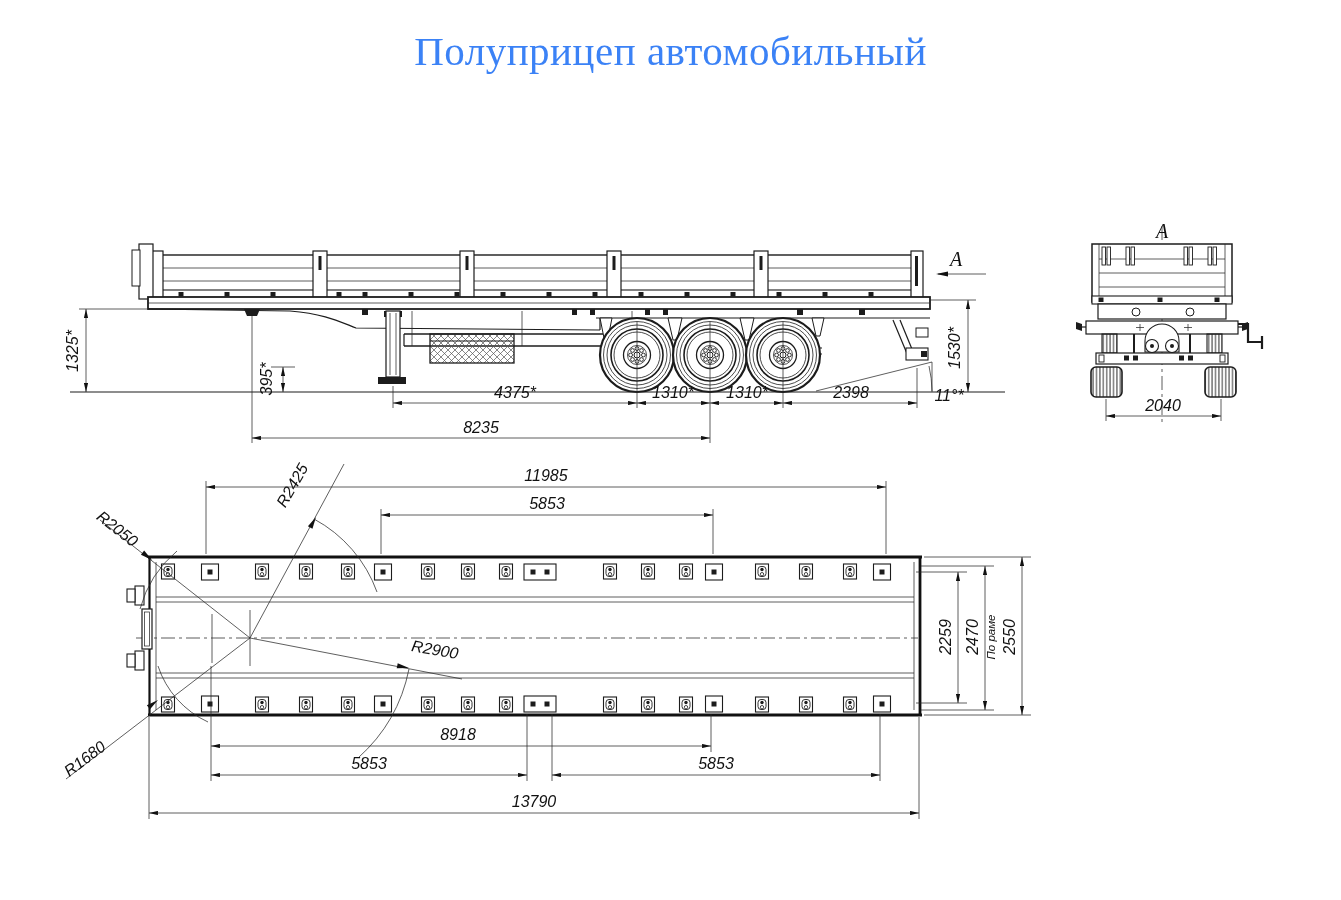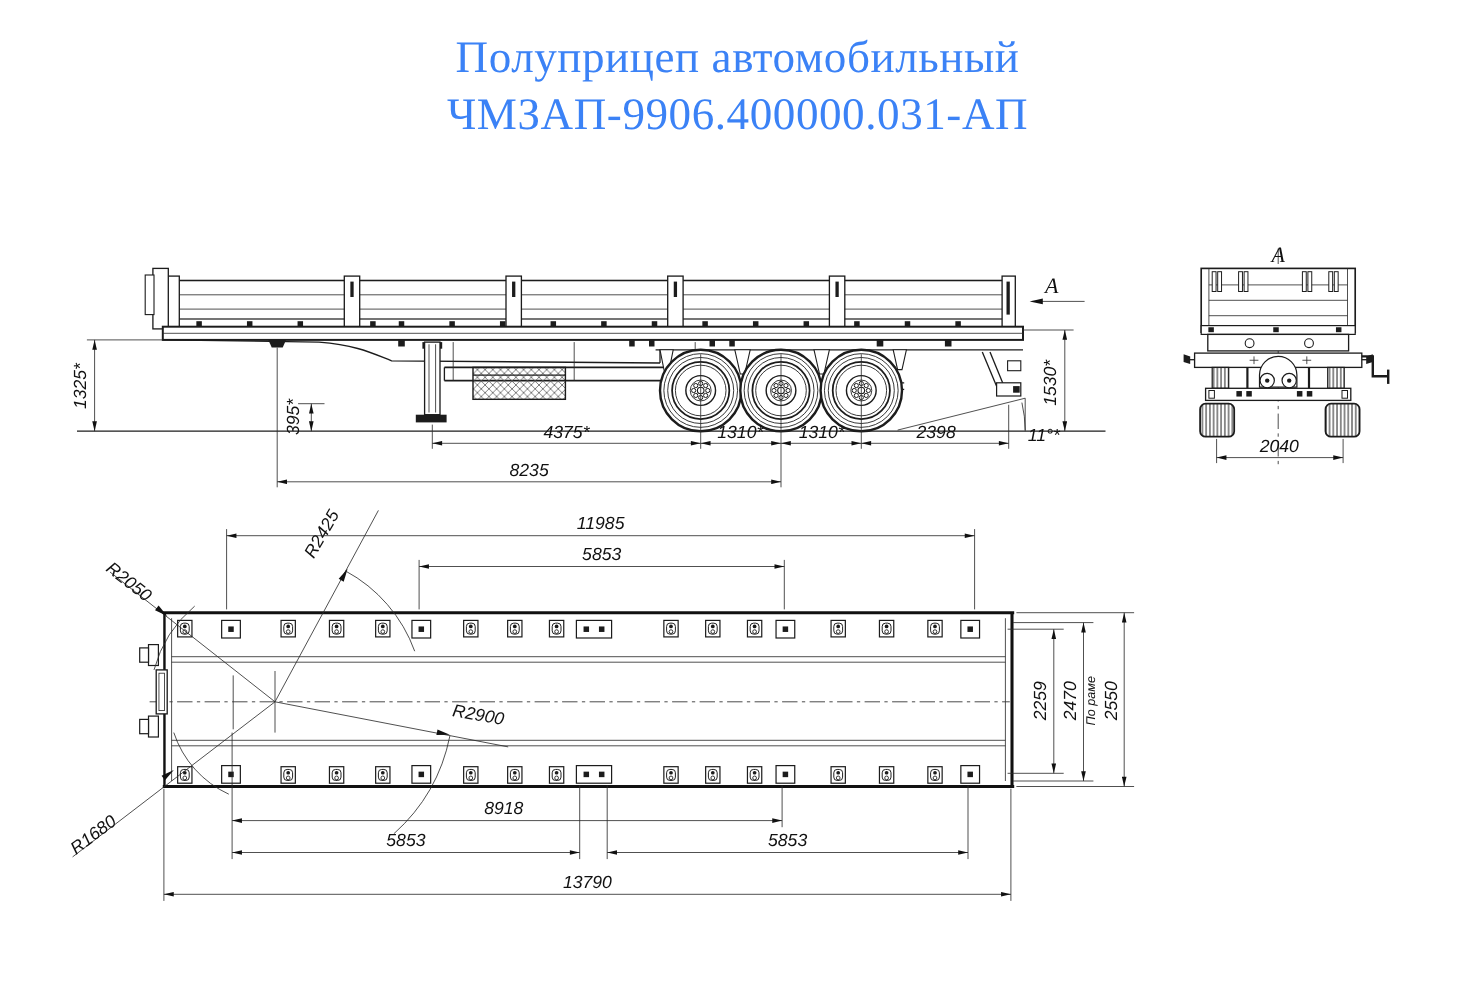--- a/index.html
+++ b/index.html
@@ -20,21 +20,20 @@
   text.d{font:italic 16px "Liberation Sans",sans-serif;fill:#111}
   text.s{font:italic 11.5px "Liberation Sans",sans-serif;fill:#111}
   text.a{font:italic 20px "Liberation Serif",serif;fill:#111}
 </style>
 </head>
 <body>
 
 <div class="page">
   <div class="title">
     <div>Полуприцеп автомобильный</div>
-    <div>ЧМЗАП-9906.400000.031-АП</div>
   </div>
 
   <svg width="1341" height="900" viewBox="0 0 1341 900">
     <defs>
       <marker id="ar" viewBox="0 0 12 6" refX="11.5" refY="3" markerWidth="13" markerHeight="6.5" orient="auto-start-reverse">
         <path d="M0.5,0.4 L11.5,3 L0.5,5.6 z" fill="#111"></path>
       </marker>
       <pattern id="mesh" width="7" height="7" patternUnits="userSpaceOnUse">
         <path d="M0,7 L7,0 M0,0 L7,7" stroke="#555" stroke-width="0.7" fill="none"></path>
       </pattern>

